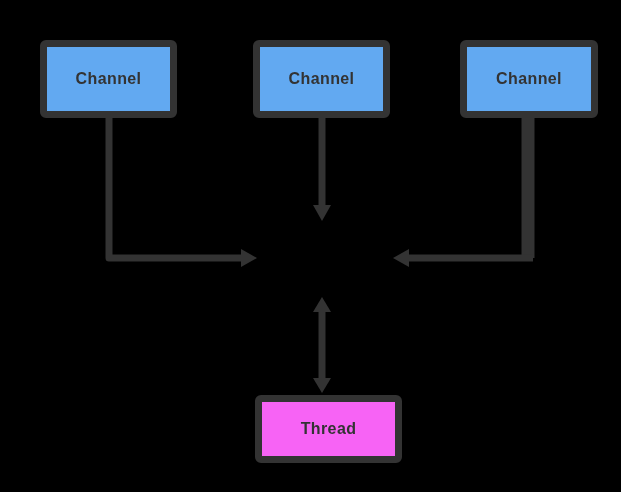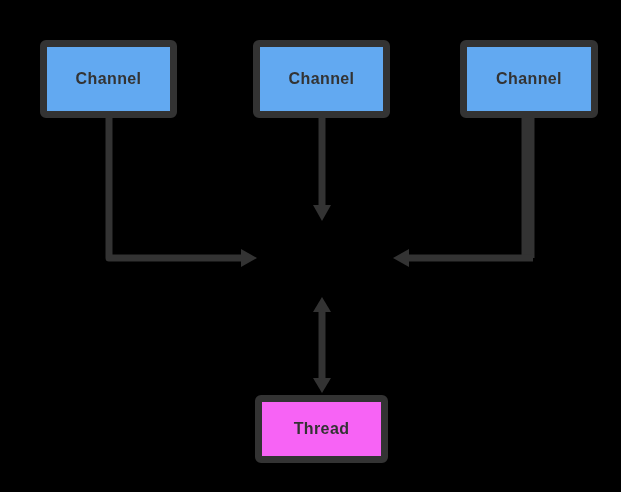--- a/index.html
+++ b/index.html
@@ -36,21 +36,21 @@
     color: #333333;
   }
   .node-channel { background: #62a9f1; }
   .node-selector { background: #fa6a61; }
   .node-thread { background: #f763f5; }
 
   #channel-1 { left: 40px;  top: 40px;  width: 137px; height: 78px; }
   #channel-2 { left: 253px; top: 40px;  width: 137px; height: 78px; }
   #channel-3 { left: 460px; top: 40px;  width: 138px; height: 78px; }
   #selector  { left: 258px; top: 223px; width: 134px; height: 72px; }
-  #thread    { left: 255px; top: 395px; width: 133px; height: 68px; }
+  #thread    { left: 255px; top: 395px; width: 147px; height: 68px; }
 </style>
 </head>
 <body>
 
 <div class="canvas">
 
   <svg class="edges" viewBox="0 0 621 492" xmlns="http://www.w3.org/2000/svg">
 
     <g>
       <path d="M109 118 L109 258 L244 258" fill="none" stroke="#333333" stroke-width="7" stroke-linejoin="round"></path>

